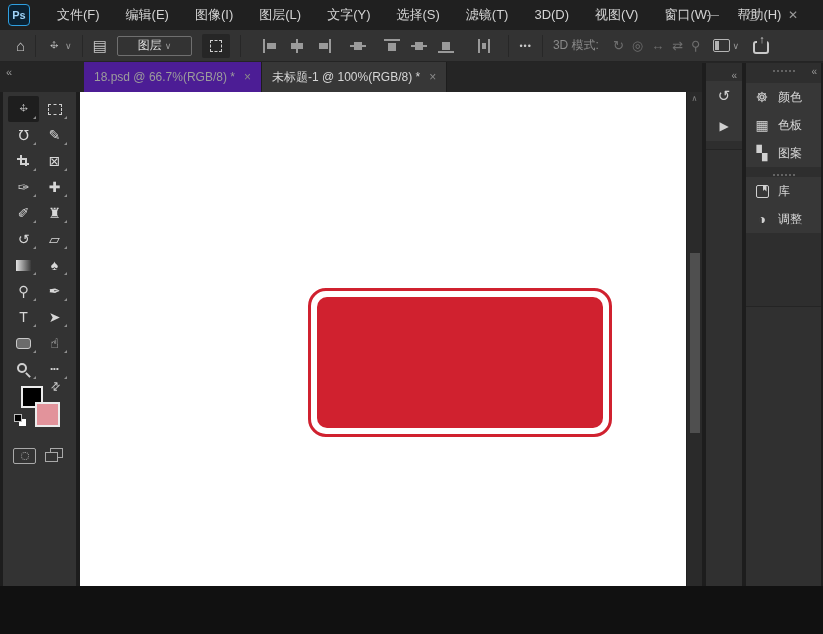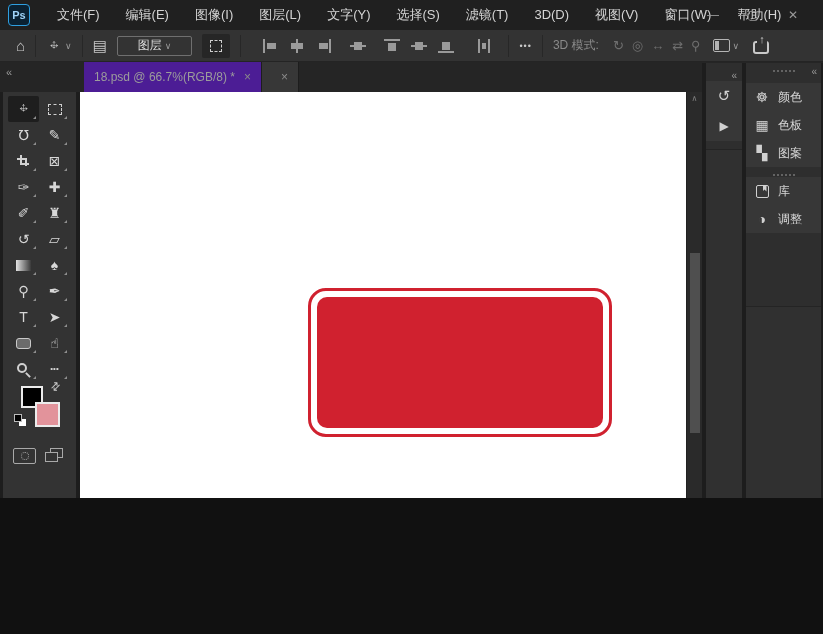--- a/index.html
+++ b/index.html
@@ -1,18 +1,18 @@
 <!DOCTYPE html>
 <html><head>
 <meta charset="utf-8">
 <style>
   * { margin:0; padding:0; box-sizing:border-box; }
   html,body { background:#111; }
   body { font-family:"Liberation Sans","DejaVu Sans",sans-serif; }
-  #app { position:relative; width:823px; height:498px; background:#1d1d1d; overflow:hidden; color:#d6d6d6; }
+  #app { position:relative; width:823px; height:586px; background:#1d1d1d; overflow:hidden; color:#d6d6d6; }
 
   
   .titlebar { position:absolute; left:0; top:0; width:823px; height:30px; background:#202020; display:flex; align-items:center; }
   .ps-logo { width:22px; height:22px; margin-left:8px; border:1px solid #2f9fe0; border-radius:4px; background:#0b2233;
              color:#9fd3f7; font-size:11px; font-weight:bold; display:flex; align-items:center; justify-content:center; }
   .menus { display:flex; margin-left:14px; }
   .menu-item { font-size:13px; color:#d4d4d4; padding:0 13px; line-height:30px; cursor:default; }
   .win-controls { position:absolute; right:10px; top:0; height:30px; display:flex; }
   .win-btn { width:40px; height:30px; display:flex; align-items:center; justify-content:center; color:#9a9a9a; font-size:12px; }
 
@@ -224,20 +224,21 @@
   </div>
 
   <div class="tabbar">
     <span class="collapse-left">«</span>
     <div class="tabs">
       <div class="tab inactive">
         <span>18.psd @ 66.7%(RGB/8) *</span>
         <span class="close">×</span>
       </div>
       <div class="tab active">
+        <span>未标题-1 @ 100%(RGB/8) *</span>
         <span class="close">×</span>
       </div>
     </div>
   </div>
 
   <div class="tooldock">
     <div class="toolpanel">
       <div class="toolgrid">
         <div class="tool active">
             <span class="mv">

